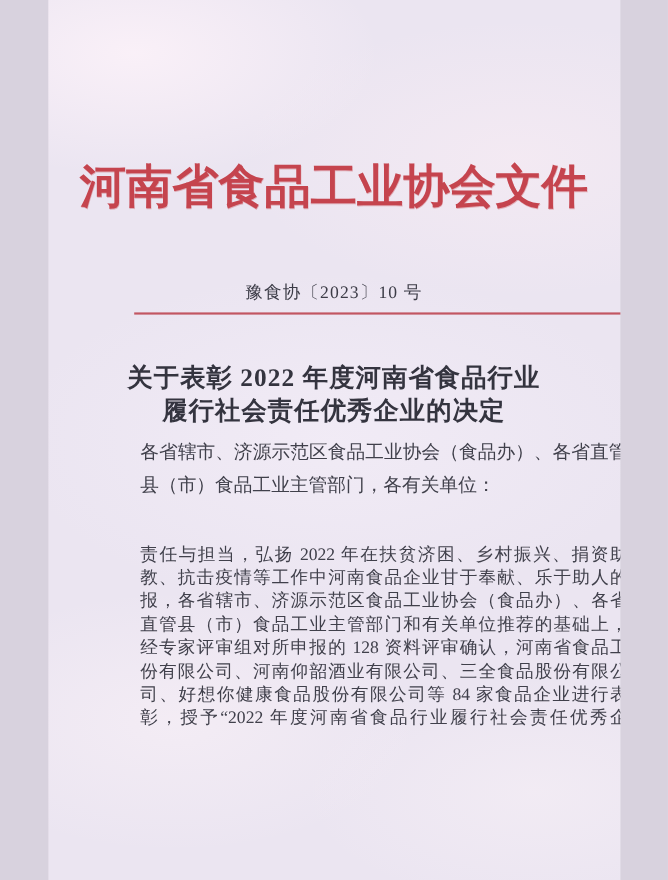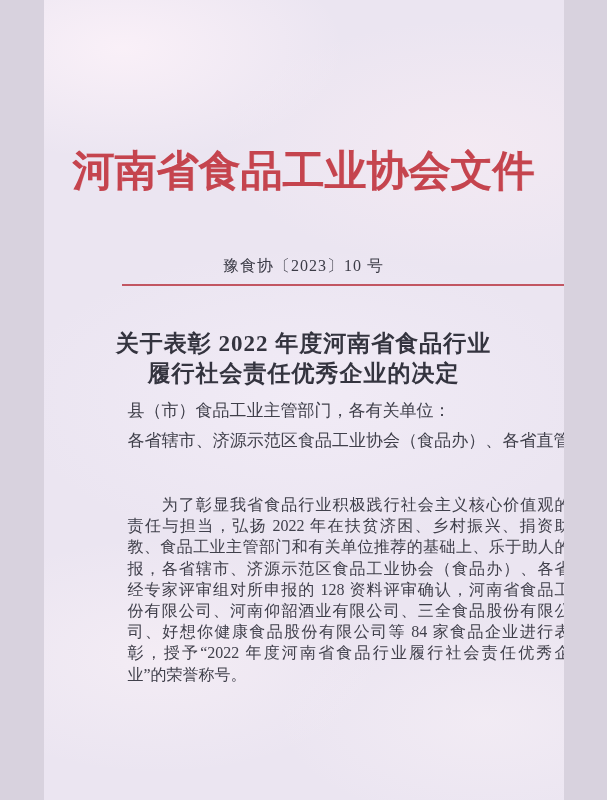--- a/index.html
+++ b/index.html
@@ -103,29 +103,28 @@
   <div class="doc-number">豫食协〔2023〕10 号</div>
 
   <div class="red-line"></div>
 
   <div class="doc-title">
       <div class="line fill">关于表彰 2022 年度河南省食品行业</div>
       <div class="line">履行社会责任优秀企业的决定</div>
     </div>
 
   <div class="addressee">
+      <div class="line fill">各省辖市、济源示范区食品工业协会（食品办）、各省直管</div>
       <div class="line">县（市）食品工业主管部门，各有关单位：</div>
-      <div class="line fill">各省辖市、济源示范区食品工业协会（食品办）、各省直管</div>
     </div>
 
   <div class="body-text">
-      <div class="line fill">　　为了彰显我省食品行业积极践行社会主义核心价值观的</div>
       <div class="line fill">责任与担当，弘扬 2022 年在扶贫济困、乡村振兴、捐资助</div>
-      <div class="line fill">教、食品工业主管部门和有关单位推荐的基础上、乐于助人的</div>
+      <div class="line fill">教、抗击疫情等工作中河南食品企业甘于奉献、乐于助人的</div>
       <div class="line fill">报，各省辖市、济源示范区食品工业协会（食品办）、各省</div>
+      <div class="line fill">直管县（市）食品工业主管部门和有关单位推荐的基础上，</div>
       <div class="line fill">经专家评审组对所申报的 128 资料评审确认，河南省食品工</div>
       <div class="line fill">份有限公司、河南仰韶酒业有限公司、三全食品股份有限公</div>
       <div class="line fill">司、好想你健康食品股份有限公司等 84 家食品企业进行表</div>
       <div class="line fill">彰，授予“2022 年度河南省食品行业履行社会责任优秀企</div>
-      <div class="line">业”的荣誉称号。</div>
     </div>
 
 </div>
 
 </body></html>

